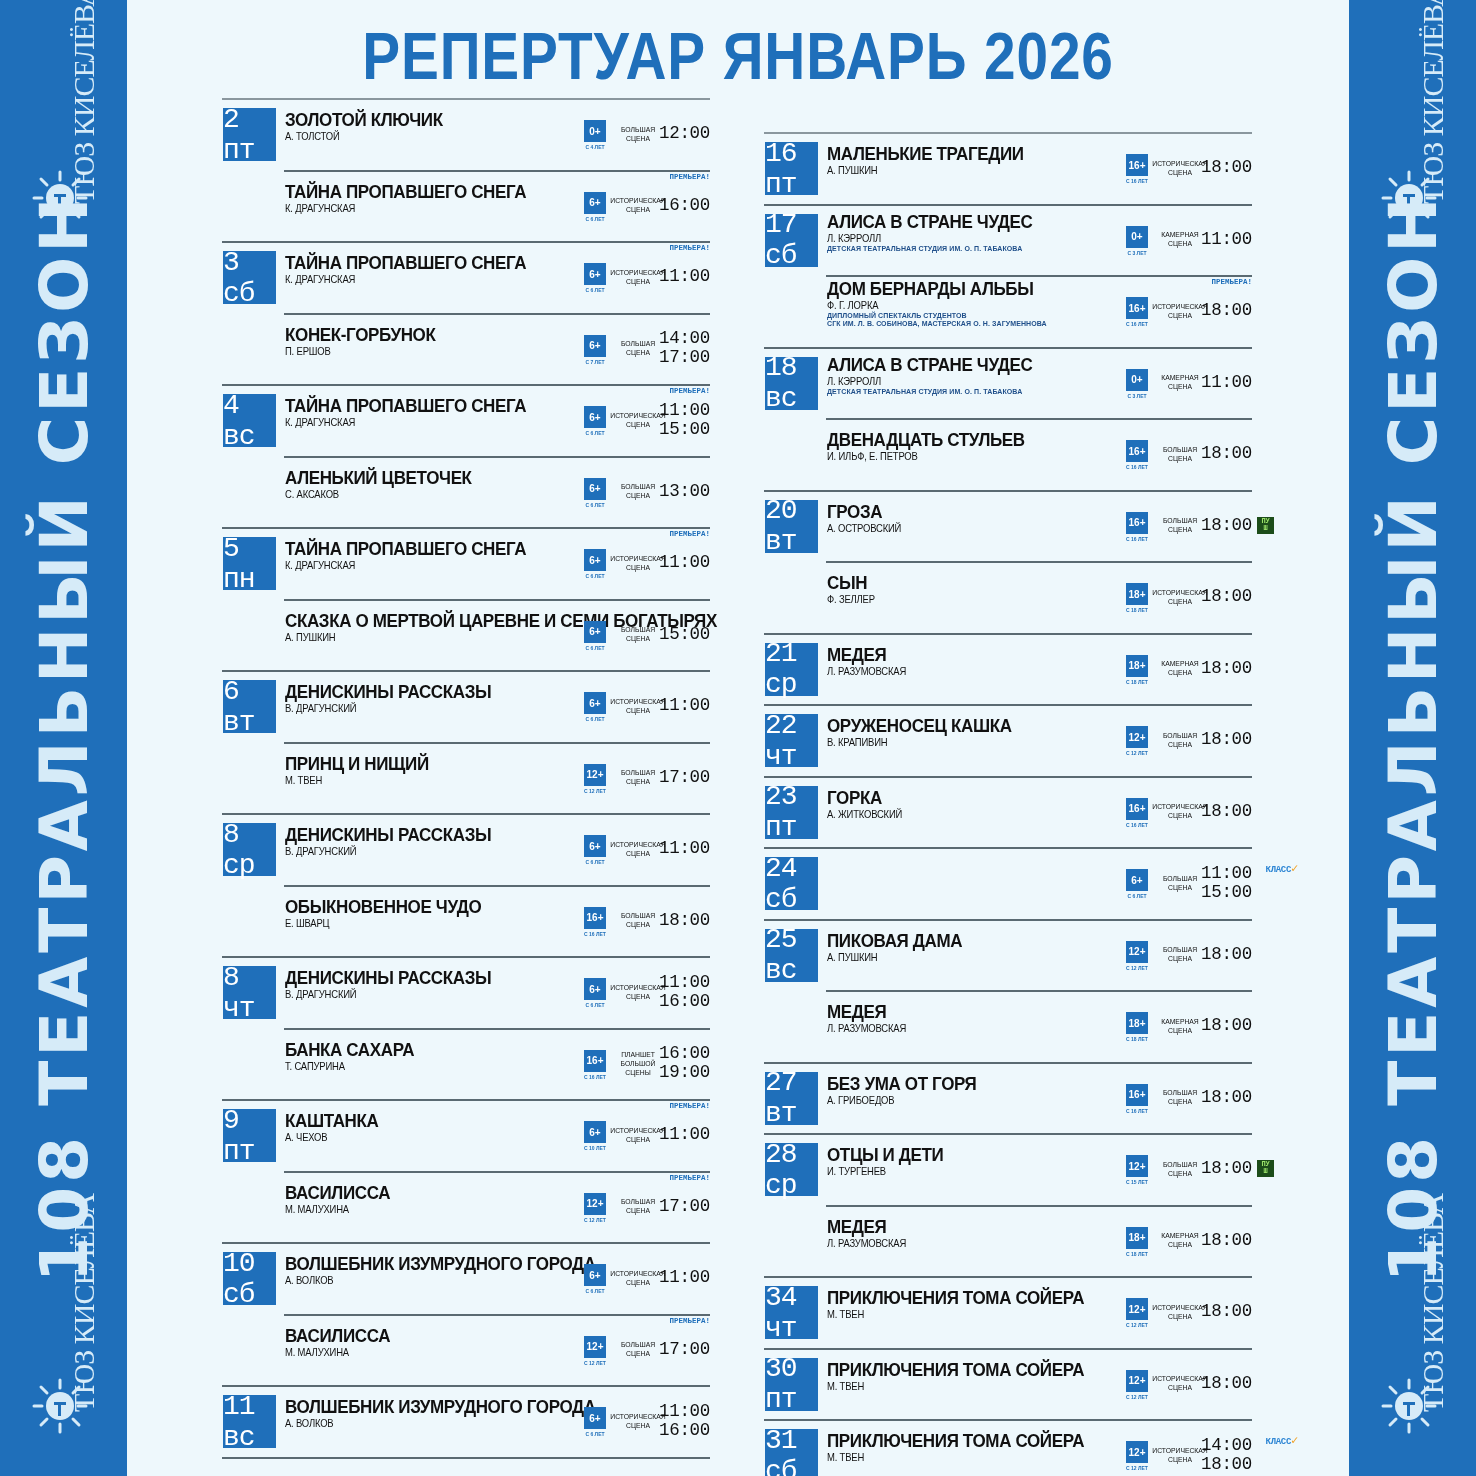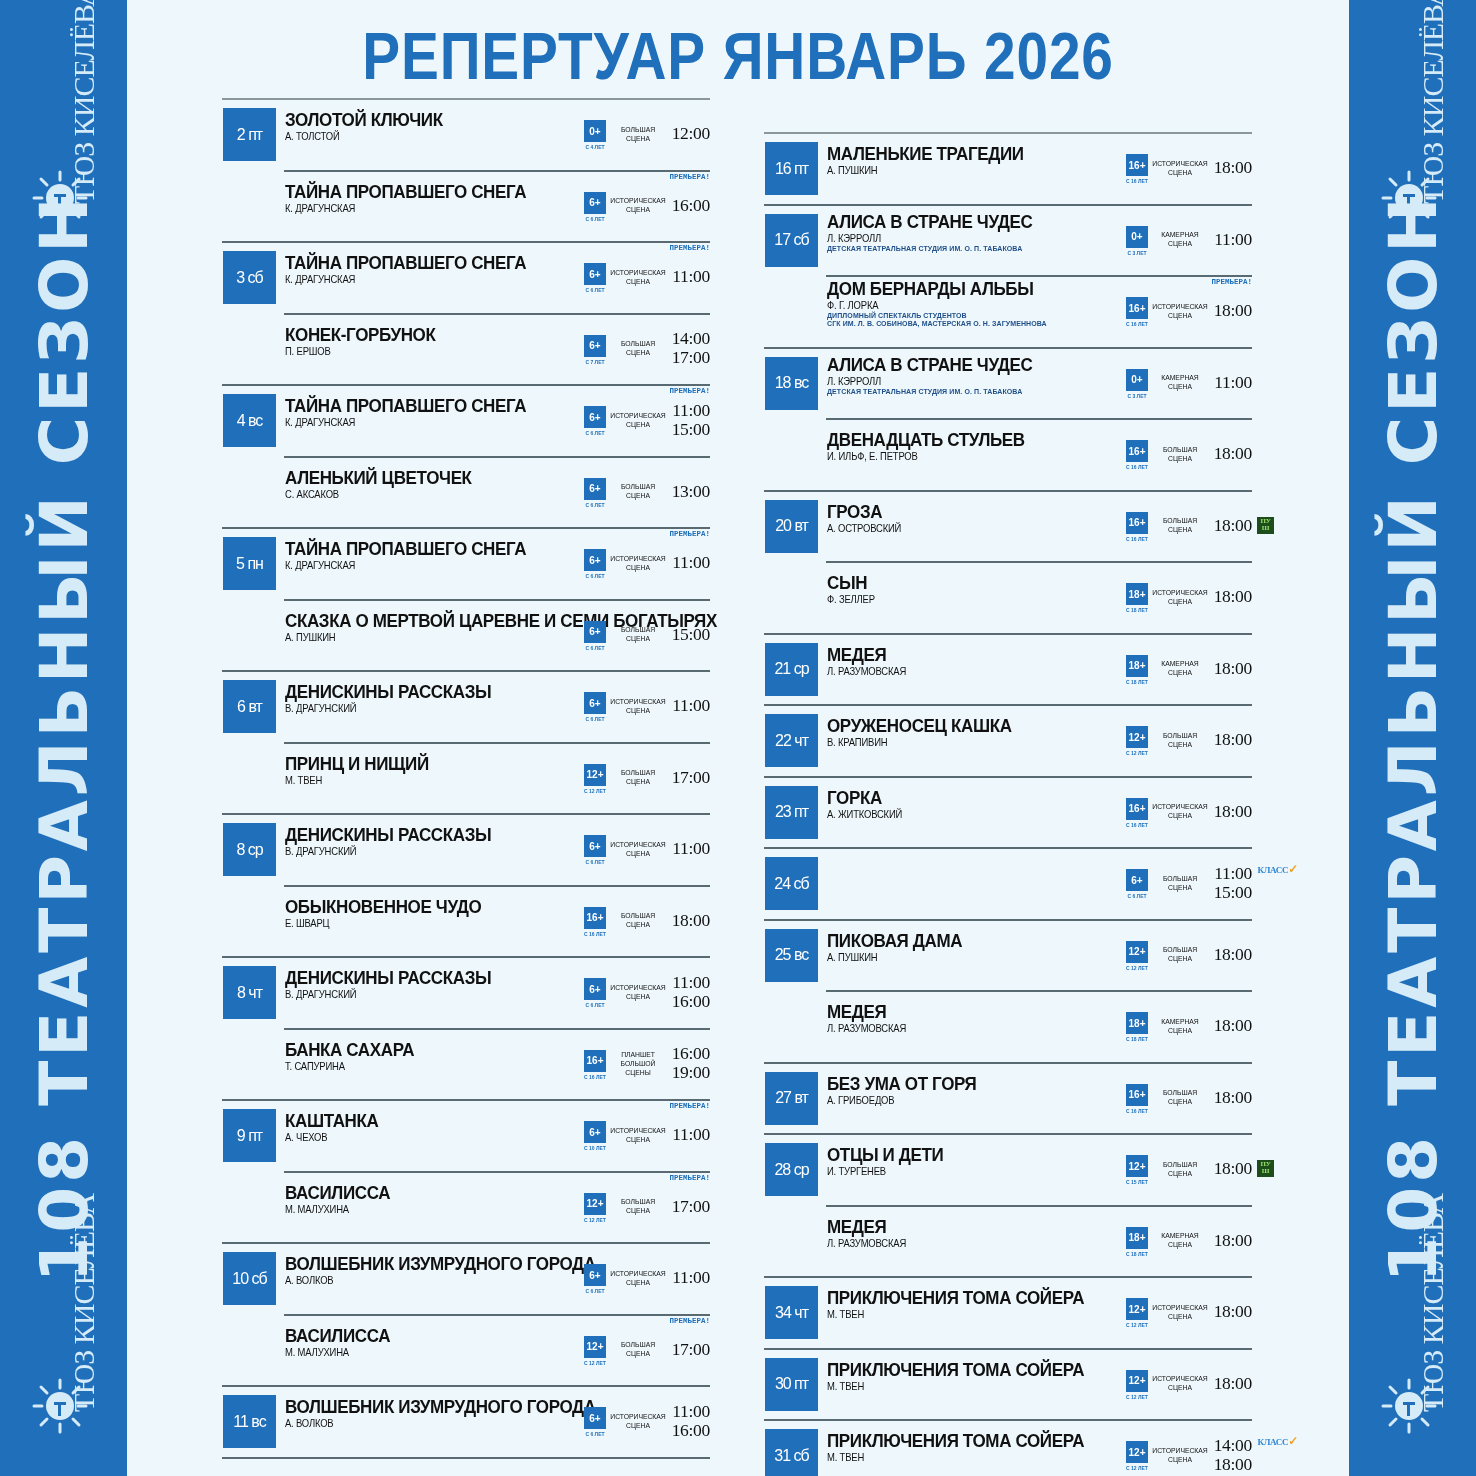--- a/index.html
+++ b/index.html
@@ -23,32 +23,32 @@
 
   .col { position: absolute; top: 98px; width: 488px; }
   .col.c1 { left: 222px; }
   .col.c2 { left: 764px; margin-top: 34px; }
   .row { position: relative; height: 71.5px; }
   .rule { position: absolute; top: 0; right: 0; height: 2px; background: #5a6a72; }
   .rule.full { left: 0; }
   .rule.indent { left: 62px; }
   .rule.first { left: 0; background: #8a979e; }
   .date { position: absolute; left: 1px; top: 10px; width: 53px; height: 53px; background: #1f6fba; color: #fff;
-          font-size: 16px; display: flex; align-items: center; justify-content: center; font-family: Liberation Sans, sans-serif; letter-spacing: -1px; }
+          font-size: 28px; display: flex; align-items: center; justify-content: center; font-family: Liberation Mono, monospace; letter-spacing: -1px; }
   .show { position: absolute; left: 63px; top: 0; height: 58px; display: flex; flex-direction: column; justify-content: center; width: 300px; }
   .show-title { font-weight: bold; font-size: 18.5px; line-height: 17px; color: #111; letter-spacing: -0.4px; transform: scaleX(0.92); transform-origin: left; white-space: nowrap; }
   .author { font-size: 10.5px; line-height: 13px; margin-top: 2px; letter-spacing: -0.2px; transform: scaleX(0.9); transform-origin: left; white-space: nowrap; }
   .note { font-size: 7px; font-weight: bold; line-height: 8px; color: #1f4f8a; white-space: nowrap; letter-spacing: 0.1px; }
   .age { position: absolute; left: 362px; top: 22px; width: 22px; }
   .age-box { width: 22px; height: 22px; background: #1f6fba; color: #fff; font-size: 10px; font-weight: bold; display: flex; align-items: center; justify-content: center; }
   .age-sub { font-size: 5px; color: #1f6fba; font-weight: bold; text-align: center; margin-top: 2px; white-space: nowrap; }
   .stage { position: absolute; left: 390px; top: 0; height: 71px; width: 52px; display: flex; align-items: center; justify-content: center; text-align: center;
            font-size: 8px; line-height: 9px; transform: scaleX(0.85); }
   .times { position: absolute; right: 0; top: 0; height: 71px; display: flex; flex-direction: column; justify-content: center; align-items: flex-end; }
-  .time { font-size: 17.5px; line-height: 19px; font-family: Liberation Serif, serif; letter-spacing: -0.3px; }
+  .time { font-size: 17.5px; line-height: 19px; font-family: Liberation Mono, monospace; letter-spacing: -0.3px; }
   .premiere { position: absolute; right: 0; top: 3px; font-size: 7.5px; font-weight: bold; color: #1f6fba; font-family: Liberation Mono, monospace; }
   .badge-push { position: absolute; right: -22px; width: 17px; height: 17px; background: #1c4d1a; color: #9be36a; font-size: 7px; font-weight: bold; line-height: 7px; text-align: center; padding-top: 1px; }
   .badge-class { position: absolute; right: -46px; font-size: 9px; font-weight: bold; color: #2e86d4; white-space: nowrap; }
   .badge-class span { color: #f0a022; font-size: 12px; }
 </style>
 </head>
 <body>
 
 <div class="sidebar left">
   <div class="logo top">

